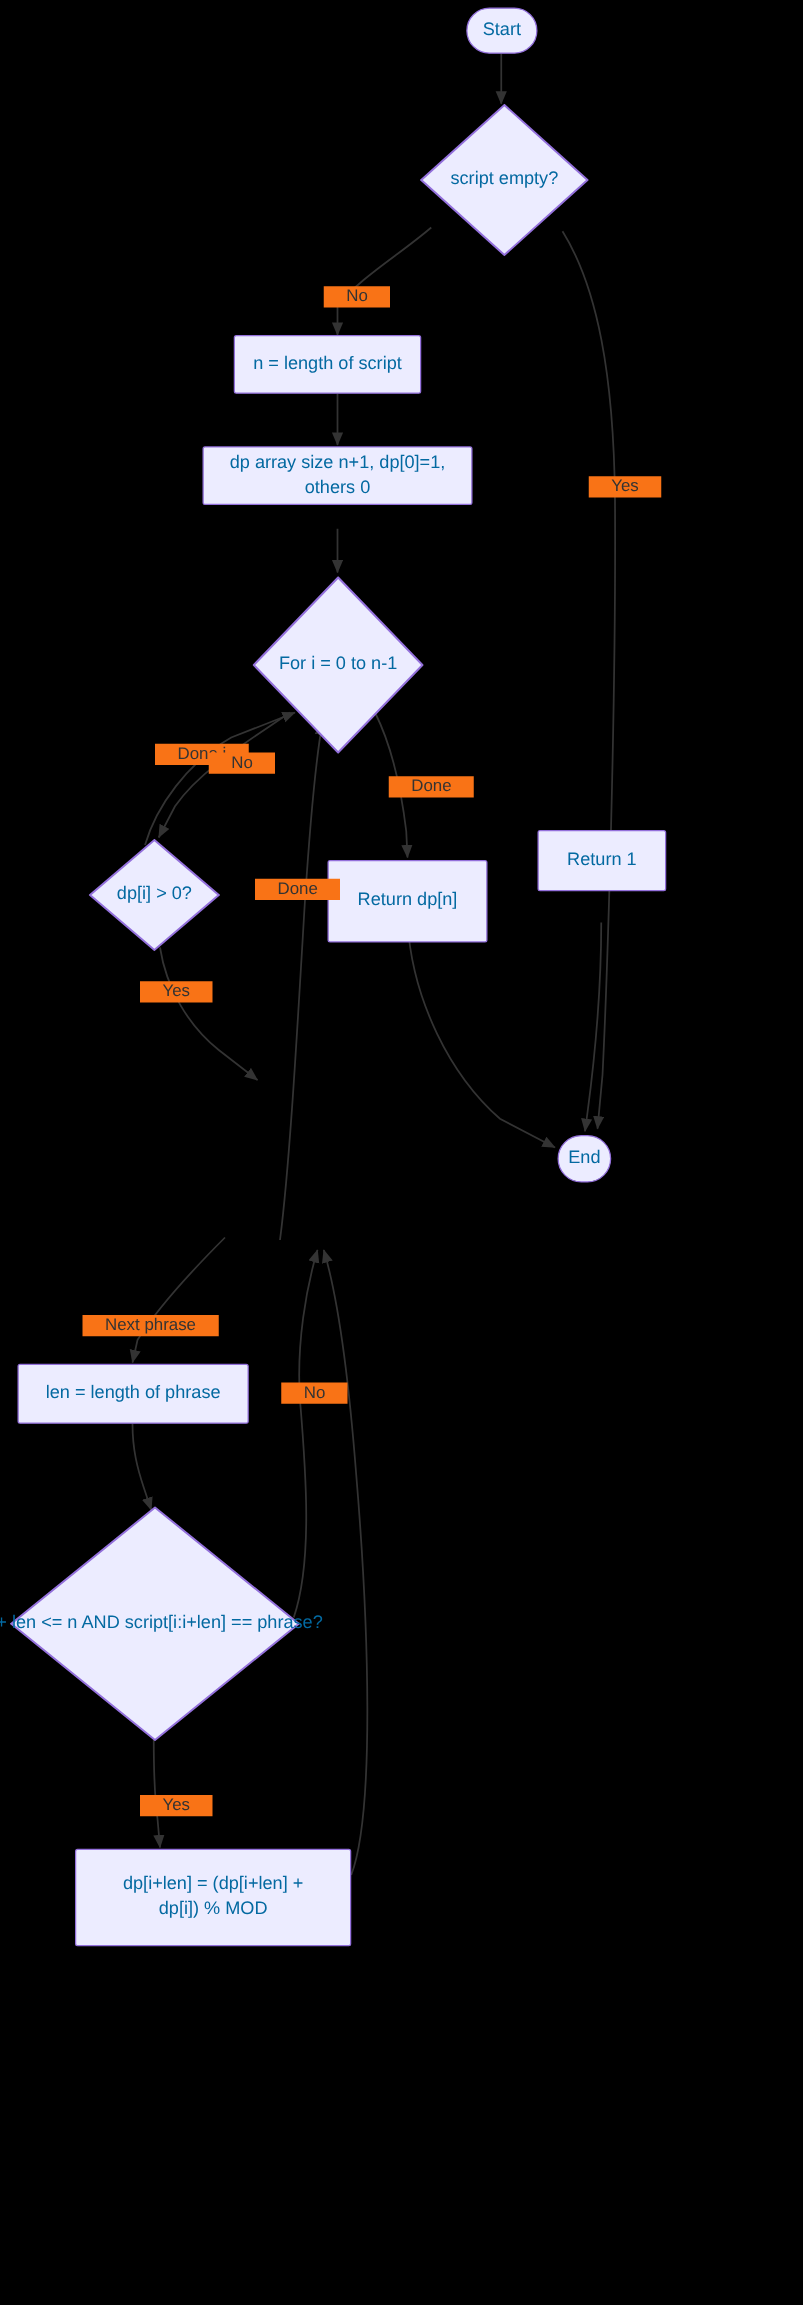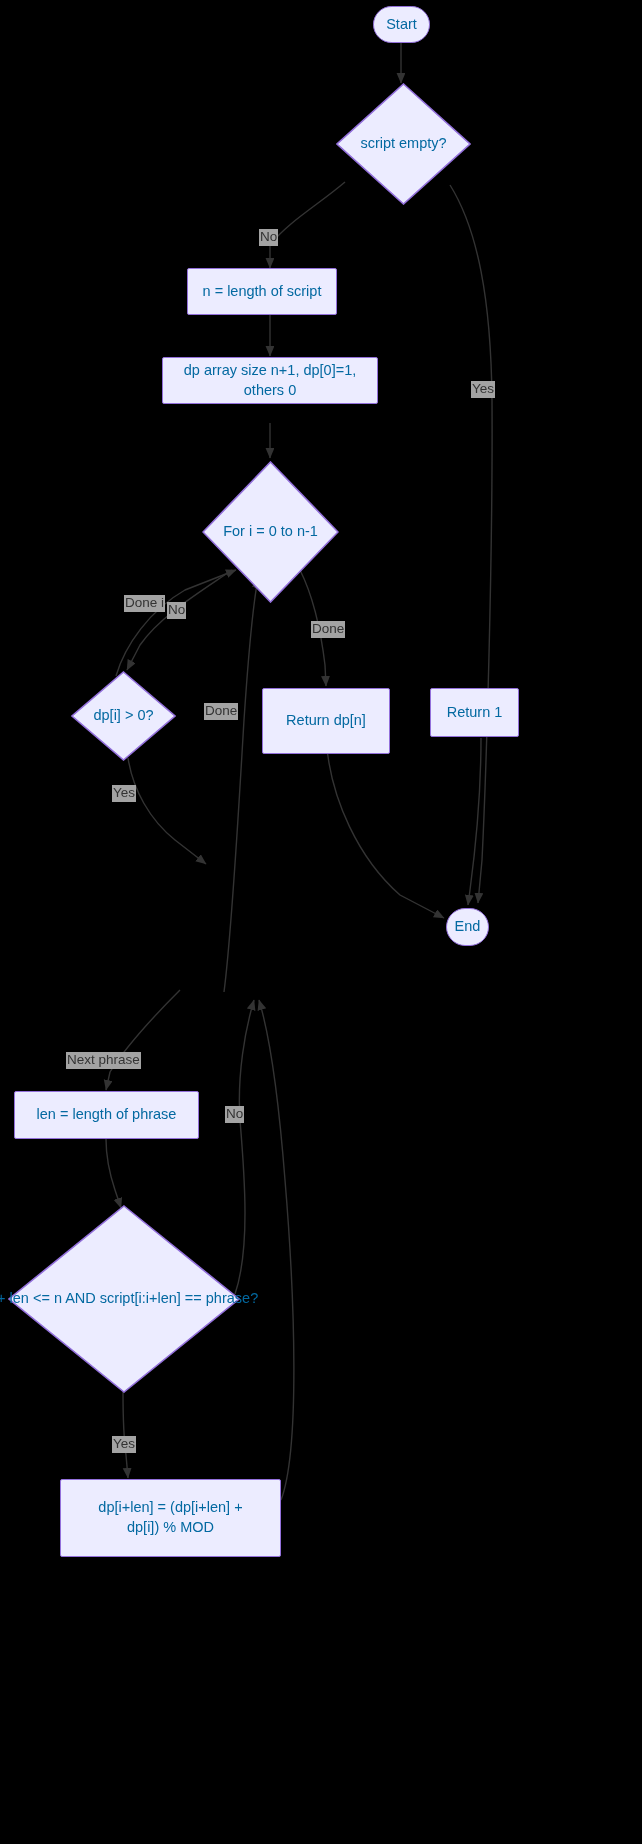--- a/index.html
+++ b/index.html
@@ -61,25 +61,25 @@
     position: relative;
     z-index: 1;
     white-space: nowrap;
   }
   .node .inner {
     padding: 0 10px;
     white-space: pre-line;
   }
   .edge-label {
     position: absolute;
-    background: #a3a3a3;
+    background: #f97316;
     color: #333333;
     font-size: 13.5px;
     line-height: 1.1;
-    padding: 1px 1px;
+    padding: 1px 18px;
     z-index: 4;
     white-space: nowrap;
   }
 </style>
 </head>
 <body>
 
 <div id="canvas">
 
   <svg id="edges" viewBox="0 0 642 1844">
@@ -157,21 +157,21 @@
     <svg class="dshape" viewBox="0 0 105 90">
       <polygon points="52.5,1 104,45 52.5,89 1,45" fill="#ececff" stroke="#9370db" stroke-width="1.6"></polygon>
     </svg>
     <span class="dlabel">dp[i] &gt; 0?</span>
   </div>
 
   <div class="node rect" style="left:262px; top:688px; width:128px; height:66px;">
     <span class="inner">Return dp[n]</span>
   </div>
 
-  <div class="node rect" style="left:430px; top:688px; width:89px; height:49px;">
+  <div class="node rect" style="left:430px; top:664px; width:103px; height:49px;">
     <span class="inner">Return 1</span>
   </div>
 
 
   <div class="node rect" style="left:14px; top:1091px; width:185px; height:48px;">
     <span class="inner">len = length of phrase</span>
   </div>
 
   <div class="node diamond" style="left:8px; top:1205px; width:232px; height:188px;">
     <svg class="dshape" viewBox="0 0 232 188">

